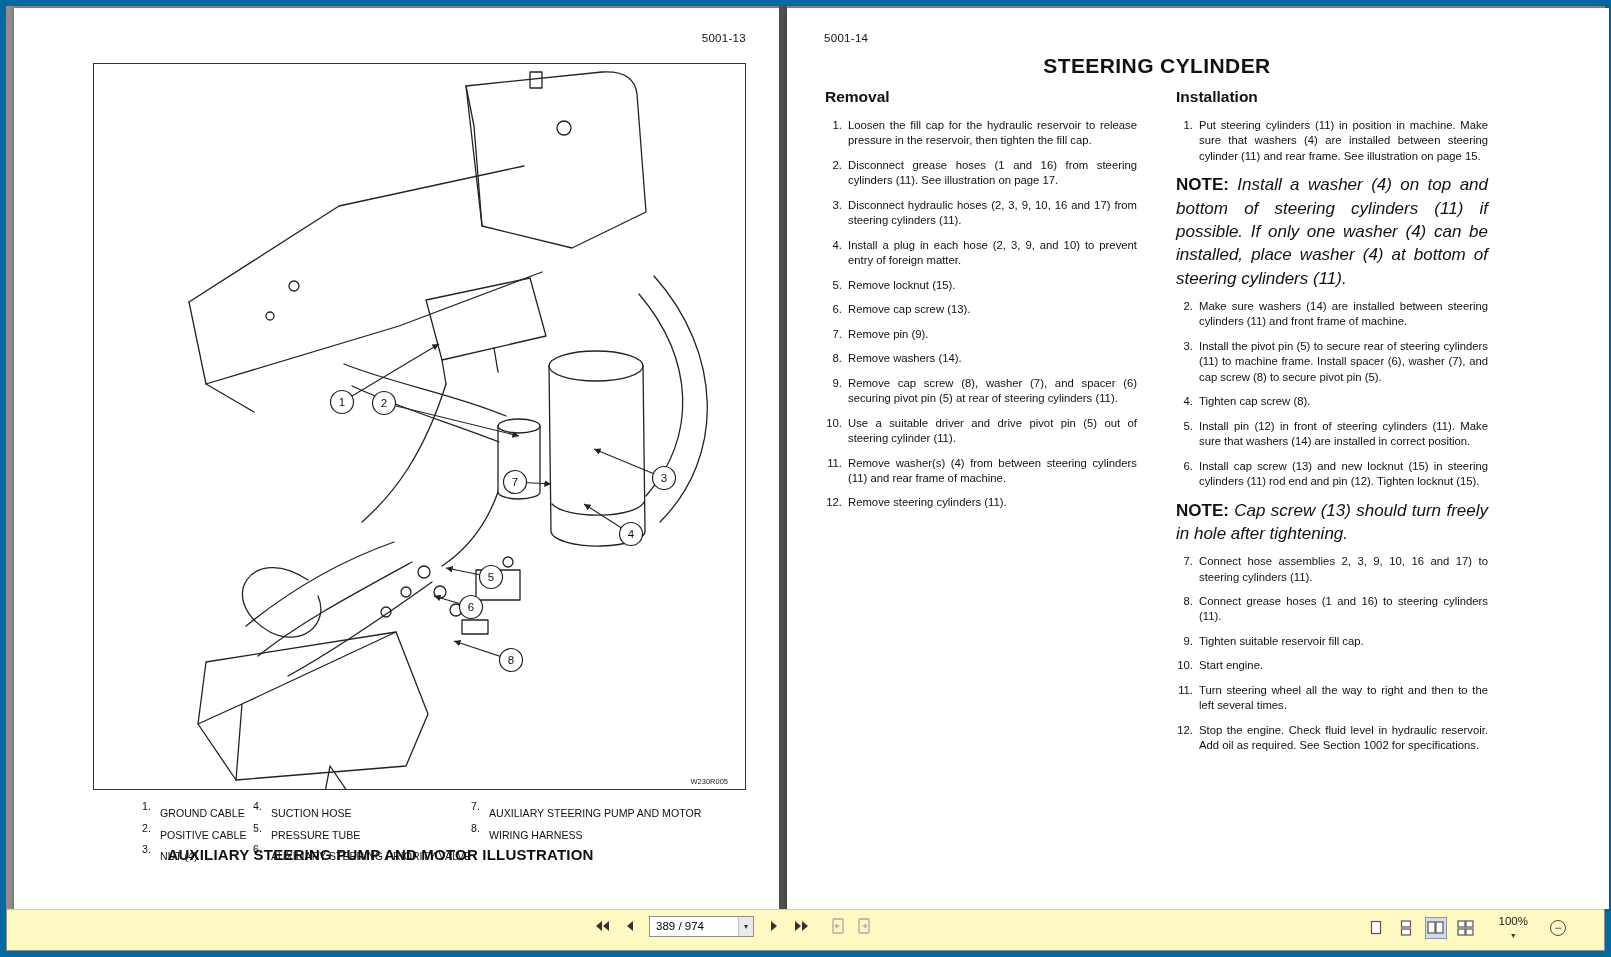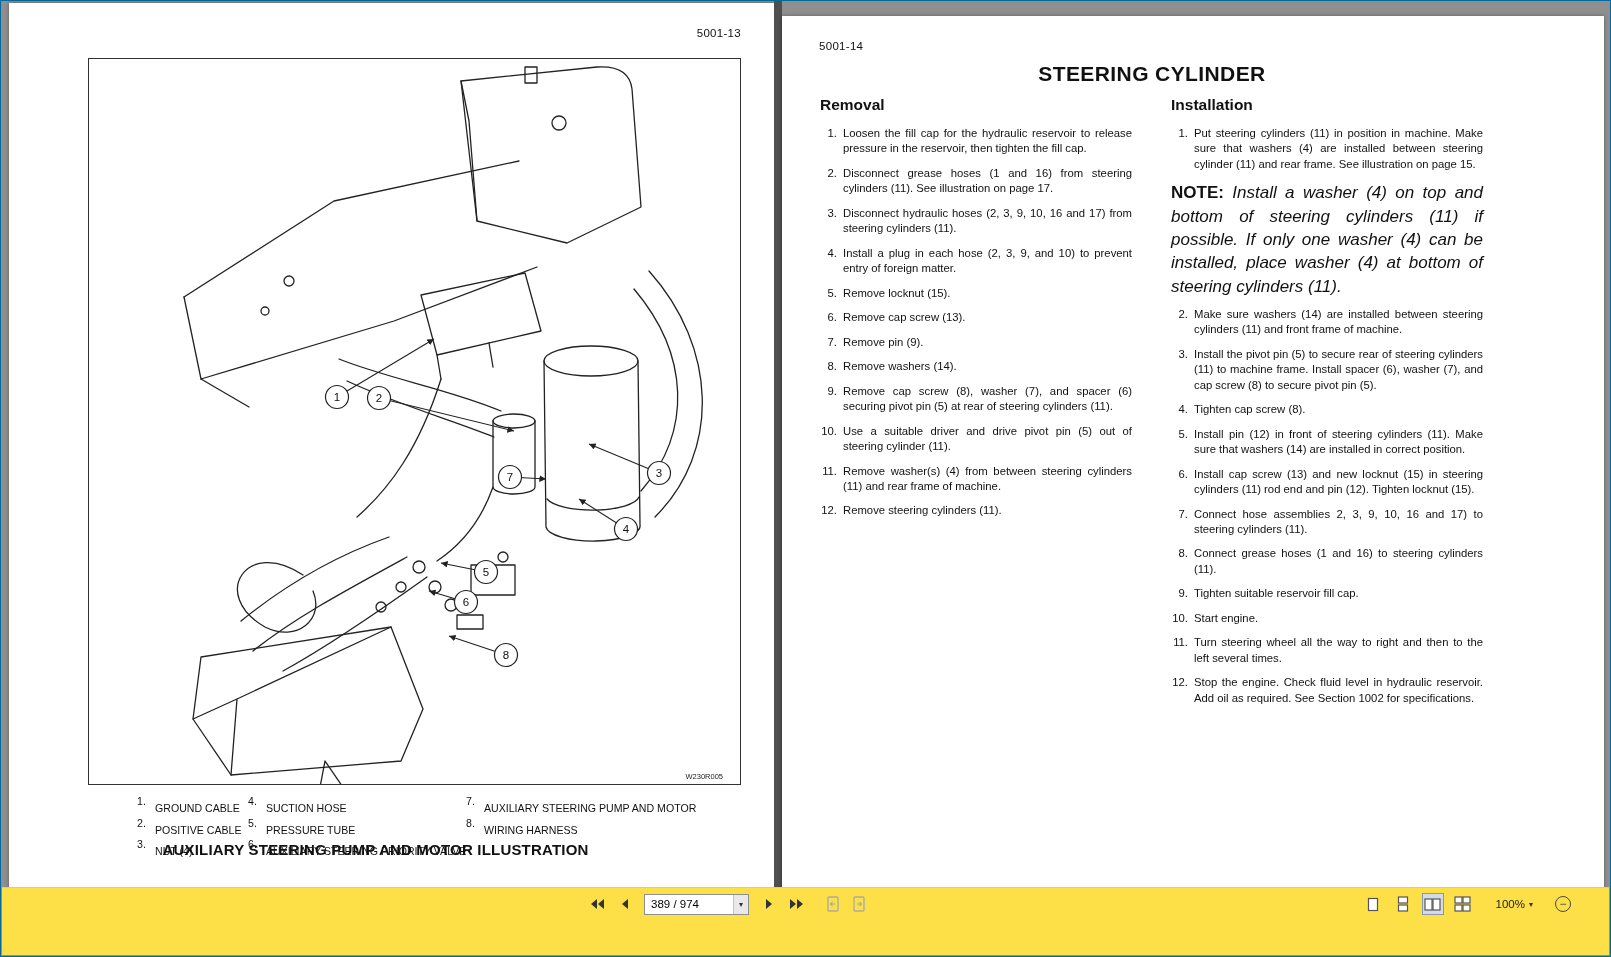--- a/index.html
+++ b/index.html
@@ -4,29 +4,29 @@
 <style>
   * { box-sizing: border-box; margin: 0; padding: 0; }
   html,body { width:1611px; height:957px; }
   body {
     font-family: "Liberation Sans", sans-serif;
     background:#969696;
     color:#111;
     overflow:hidden;
     position:relative;
   }
-  .viewer { position:absolute; inset:0; background:#8f8f8f; border:1px solid #0369a1; }
+  .viewer { position:absolute; inset:0; background:#8f8f8f; border:6px solid #0369a1; }
 
   
   .page {
     position:absolute; top:2px; height:901px; background:#ffffff;
     box-shadow:0 0 4px rgba(0,0,0,.35);
   }
   .page-left  { left:8px;   width:765px; }
-  .page-right { left:781px; width:822px;margin-top:13px; }
+  .page-right { left:781px; width:822px; }
   .page-gap   { position:absolute; top:0; left:773px; width:8px; height:903px; background:#4f4f4f; }
 
   
   .pn-left  { position:absolute; top:24px; right:33px; font-size:11.5px; letter-spacing:.3px; }
   .illustration-box {
     position:absolute; left:79px; top:55px; width:653px; height:727px;
     border:1px solid #333; background:#fff;
   }
   .legend { position:absolute; left:128px; top:791px; display:flex; font-size:10.6px; line-height:14.5px; }
   .legend-col-0 { width:111px; }
@@ -51,22 +51,22 @@
   .col h2 { font-size:15.5px; font-weight:bold; margin-bottom:12px; }
   .step { display:flex; font-size:11.3px; line-height:1.37; margin-bottom:9px; }
   .step .n { width:23px; flex:none; text-align:right; padding-right:6px; }
   .step .t { flex:1; text-align:justify; }
   .note { font-size:17px; line-height:1.37; margin-bottom:9px; text-align:justify; }
   .note .nl { font-weight:bold; font-style:normal; }
   .note .nt { font-style:italic; }
 
   
   .toolbar {
-    position:absolute; left:1px; right:1px; bottom:1px; height:68px;
-    background:#fde047; border-top:1px solid #c9c9c9;
+    position:absolute; left:1px; right:1px; bottom:1px; height:41px;
+    background:#fef9c3; border-top:1px solid #c9c9c9;
   }
   .tb-center { position:absolute; left:584px; top:5px; display:flex; align-items:center; gap:5px; }
   .tb-right  { position:absolute; right:38px; top:5px; display:flex; align-items:center; gap:8px; }
   .tb-btn {
     width:22px; height:22px; display:flex; align-items:center; justify-content:center;
     background:transparent; border:1px solid transparent; cursor:pointer; flex:none;
   }
   .page-combo {
     display:flex; align-items:center; height:21px; background:#fff;
     border:1px solid #8f8f8f; margin:0 4px;
@@ -74,21 +74,21 @@
   .page-combo input {
     width:88px; height:100%; border:none; outline:none; font-size:11.5px;
     font-family:"Liberation Sans", sans-serif; padding:0 6px; background:transparent;
   }
   .combo-caret {
     width:15px; height:100%; display:flex; align-items:center; justify-content:center;
     font-size:8px; color:#333; border-left:1px solid #c4c4c4; background:#e9e9e9; cursor:pointer;
   }
   .view-icons { display:flex; gap:4px; margin-left:10px; }
   .layout-btn.active { background:#d4dbe6; border-color:#8a97ad; }
-  .zoom-combo { display:flex; align-items:center; gap:4px; margin-left:14px; cursor:pointer; }
+  .zoom-combo { display:flex; align-items:center; gap:4px; margin-left:14px; cursor:pointer;flex-direction:column; }
   .zoom-label { font-size:11.5px; color:#222; }
   .zoom-caret { font-size:8px; color:#333; }
   .zoom-out {
     width:16px; height:16px; border:1.6px solid #4a4a4a; border-radius:50%;
     display:flex; align-items:center; justify-content:center; margin-left:14px;
     font-size:12px; line-height:1; color:#4a4a4a; cursor:pointer; background:transparent;
   }
   svg text { font-family:"Liberation Sans", sans-serif; }
 </style>
 </head>
@@ -311,20 +311,21 @@
             <span class="t">Tighten cap screw (8).</span>
           </div>
           <div class="step">
             <span class="n">5.</span>
             <span class="t">Install pin (12) in front of steering cylinders (11). Make sure that washers (14) are installed in correct position.</span>
           </div>
           <div class="step">
             <span class="n">6.</span>
             <span class="t">Install cap screw (13) and new locknut (15) in steering cylinders (11) rod end and pin (12). Tighten locknut (15).</span>
           </div>
+          <div class="note"><span class="nl">NOTE: </span><span class="nt">Cap screw (13) should turn freely in hole after tightening.</span></div>
           <div class="step">
             <span class="n">7.</span>
             <span class="t">Connect hose assemblies 2, 3, 9, 10, 16 and 17) to steering cylinders (11).</span>
           </div>
           <div class="step">
             <span class="n">8.</span>
             <span class="t">Connect grease hoses (1 and 16) to steering cylinders (11).</span>
           </div>
           <div class="step">
             <span class="n">9.</span>

